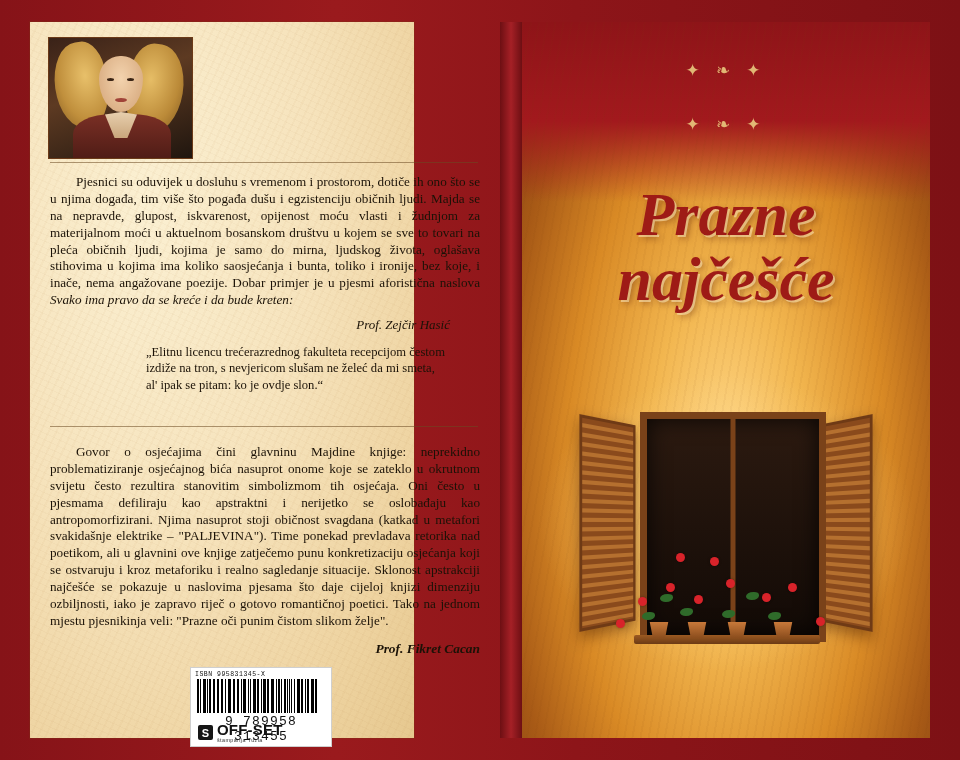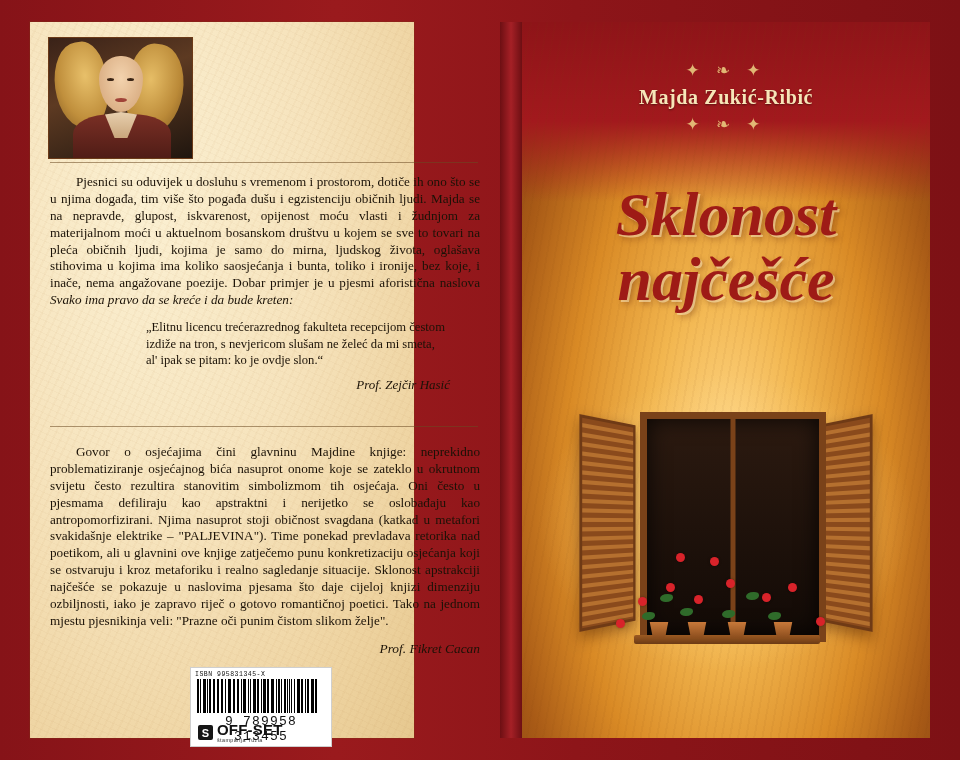--- a/index.html
+++ b/index.html
@@ -123,20 +123,21 @@
   #rule-top { top: 140px; }
   #rule-mid { top: 404px; }
 
   #block-two { top: 422px; font-size: 13.2px; }
   #block-two p { margin: 0; text-indent: 26px; }
   #attr-two {
     margin-top: 10px;
     text-align: right;
     font-style: italic;
     font-size: 13.4px;
+    font-weight: bold;
   }
 
   
   #barcode-area {
     position: absolute;
     left: 160px;
     top: 645px;
     width: 132px;
     background: #ffffff;
     padding: 3px 4px 2px 4px;
@@ -354,22 +355,22 @@
       <div class="photo-eye r"></div>
       <div class="photo-lips"></div>
       <div class="photo-body"></div>
       <div class="photo-collar"></div>
     </div>
 
     <div class="rule" id="rule-top"></div>
 
     <div class="back-text-block" id="block-one">
       <p><span>Pjesnici su oduvijek u dosluhu s vremenom i prostorom, dotiče ih ono što se u njima događa, tim više što pogađa dušu i egzistenciju običnih ljudi. Majda se na nepravde, glupost, iskvarenost, opijenost moću vlasti i žudnjom za materijalnom moći u aktuelnom bosanskom društvu u kojem se sve to tovari na pleća običnih ljudi, kojima je samo do mirna, ljudskog života, oglašava stihovima u kojima ima koliko saosjećanja i bunta, toliko i ironije, bez koje, i inače, nema angažovane poezije. Dobar primjer je u pjesmi aforistična naslova </span><span class="italic">Svako ima pravo da se kreće i da bude kreten:</span></p>
+      <div id="quote-attr">Prof. Zejčir Hasić</div>
       <div id="quote">„Elitnu licencu trećerazrednog fakulteta recepcijom čestom izdiže na tron, s nevjericom slušam ne želeć da mi smeta, al' ipak se pitam: ko je ovdje slon.“</div>
-      <div id="quote-attr">Prof. Zejčir Hasić</div>
     </div>
 
     <div class="rule" id="rule-mid"></div>
 
     <div class="back-text-block" id="block-two">
       <p>Govor o osjećajima čini glavninu Majdine knjige: neprekidno problematiziranje osjećajnog bića nasuprot onome koje se zateklo u okrutnom svijetu često rezultira stanovitim simbolizmom tih osjećaja. Oni često u pjesmama defiliraju kao apstraktni i nerijetko se oslobađaju kao antropomorfizirani. Njima nasuprot stoji običnost svagdana (katkad u metafori svakidašnje elektrike – "PALJEVINA"). Time ponekad prevladava retorika nad poetikom, ali u glavnini ove knjige zatječemo punu konkretizaciju osjećanja koji se ostvaruju i kroz metaforiku i realno sagledanje situacije. Sklonost apstrakciji najčešće se pokazuje u naslovima pjesama što daje cijeloj knjizi dimenziju ozbiljnosti, iako je zapravo riječ o gotovo romantičnoj poetici. Tako na jednom mjestu pjesnikinja veli: "Prazne oči punim čistom slikom želje".</p>
       <div id="attr-two">Prof. Fikret Cacan</div>
     </div>
 
     <div id="barcode-area">
@@ -425,25 +426,24 @@
   </div>
 
   <div id="spine"></div>
 
   <div id="front-cover">
     <div id="front-top-band"></div>
     <div id="front-texture"></div>
     <div id="glow"></div>
 
     <div class="orn" id="orn-top">✦ ❧ ✦</div>
-    <div id="front-author">Majda Zukić-Ribić</div>
     <div class="orn" id="orn-bottom">✦ ❧ ✦</div>
 
     <div id="front-title">
-      <span>Sklonost</span>
+      <span>Prazne</span>
       <span class="l2">najčešće</span>
     </div>
 
     <div id="window">
       <div class="shutter left"></div>
       <div class="shutter right"></div>
       <div id="window-frame">
         <div id="window-mullion-v"></div>
       </div>
       <div class="sill"></div>

